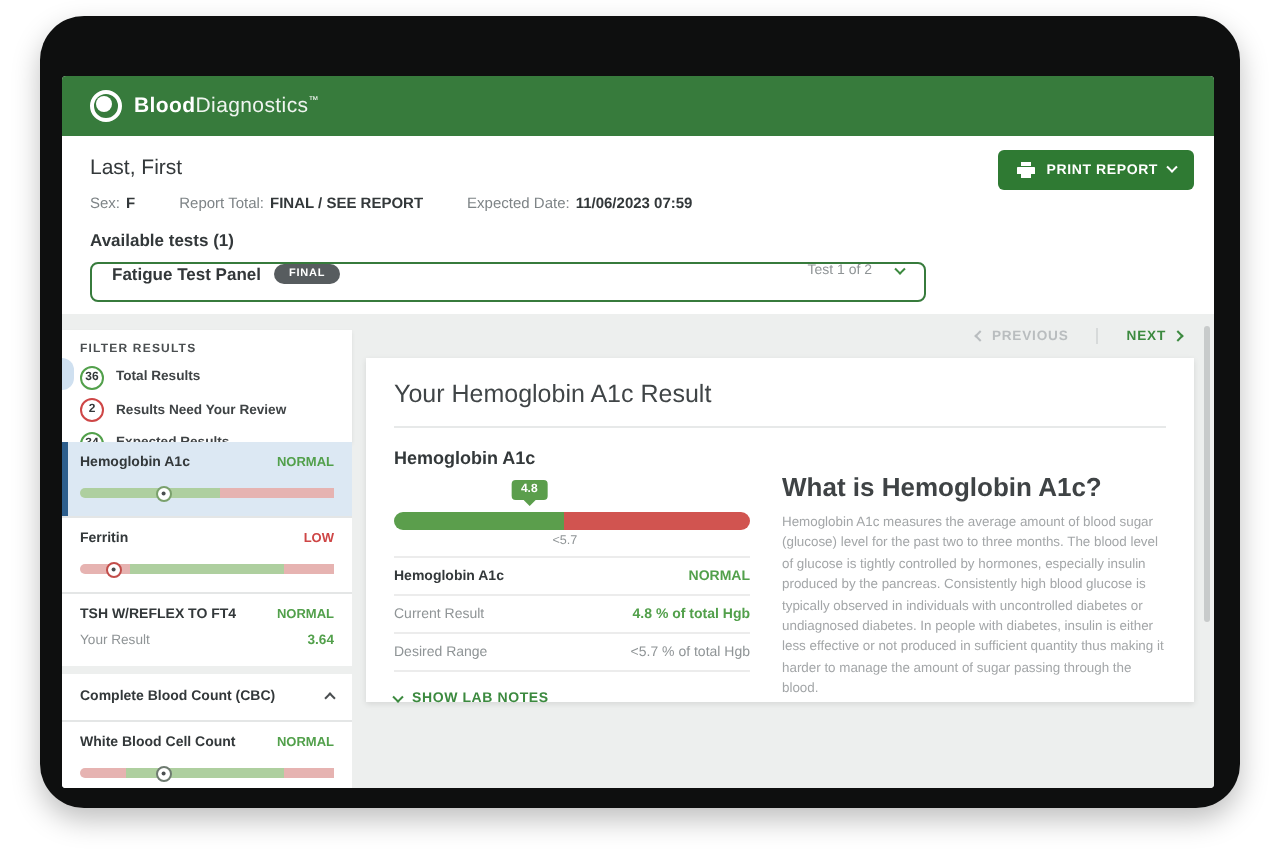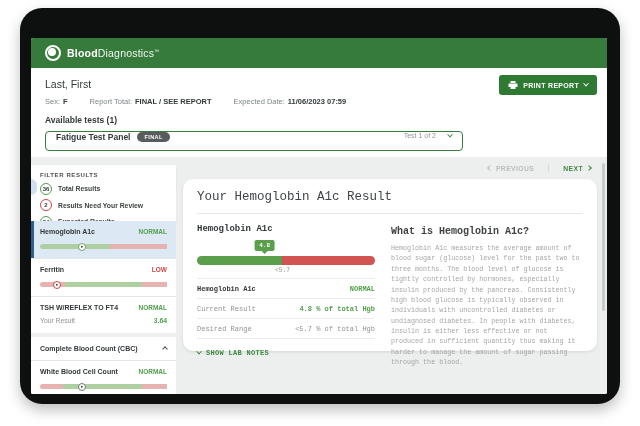--- a/index.html
+++ b/index.html
@@ -89,21 +89,21 @@
   .main { position:absolute; left:152px; top:0; width:414px; }
   .top-nav { display:flex; justify-content:flex-end; align-items:center; gap:14px; padding:7px 6px 0 0; }
   .nav-prev { font-size:6.8px; font-weight:bold; color:#b9bdbf; letter-spacing:.4px; cursor:default;
               display:flex; align-items:center; gap:4px; }
   .nav-next { font-size:6.8px; font-weight:bold; color:#3c8a3f; letter-spacing:.4px; cursor:pointer;
               display:flex; align-items:center; gap:4px; }
   .nav-sep { width:1px; height:8px; background:#d7dada; }
   .chev-l { display:inline-block; width:4px; height:4px; border-left:1.4px solid currentColor; border-bottom:1.4px solid currentColor; transform:rotate(45deg); }
   .chev-r { display:inline-block; width:4px; height:4px; border-right:1.4px solid currentColor; border-top:1.4px solid currentColor; transform:rotate(45deg); }
 
-  .card { background:#fff; border-radius:10px; box-shadow:0 1px 3px rgba(0,0,0,.1);font-family:Liberation Mono, monospace; }
+  .card { background:#fff; border-radius:0; box-shadow:0 1px 3px rgba(0,0,0,.1); }
   .result-card { margin-top:7px; padding:11px 14px 10px 14px; height:172px; }
   .card-title { font-size:12.5px; color:#404547; font-weight:500; }
   .card-divider { height:1px; background:#e7e9e9; margin:9px 0 10px 0; }
   .cols { display:flex; gap:16px; }
   .col-left { flex:1; }
   .col-right { width:192px; }
   .test-sub { font-size:9px; font-weight:bold; color:#33383a; }
 
   
   .gauge-wrap { position:relative; margin-top:22px; }
@@ -120,21 +120,21 @@
   .result-table { margin-top:13px; }
   .r-row { display:flex; justify-content:space-between; padding:5.5px 0; border-bottom:1px solid #ececec; }
   .r-row:first-child { border-top:1px solid #ececec; }
   .r-label { font-size:7px; color:#8f9496; }
   .r-label.strong { font-weight:bold; color:#33383a; }
   .r-value { font-size:7px; font-weight:bold; }
   .v-green { color:#52a04b; } .v-gray { color:#8f9496; font-weight:normal; }
   .lab-notes { display:flex; align-items:center; gap:5px; margin-top:10px; color:#3c8a3f;
                font-size:7px; font-weight:bold; letter-spacing:.3px; cursor:pointer; }
 
-  .info-title { font-size:10px; font-weight:bold; color:#3f4345; margin-top:2px; }
+  .info-title { font-size:13px; font-weight:bold; color:#3f4345; margin-top:12px; }
   .info-body { margin-top:6px; font-size:6.7px; line-height:1.55; color:#a3a6a8; }
 
   .add-card { margin-top:8px; padding:12px 14px; height:44px; display:flex; justify-content:space-between; align-items:center; }
   .add-title { font-size:12.5px; color:#404547; font-weight:500; }
   .add-pager { display:flex; align-items:center; gap:8px; color:#9aa0a2; }
   .pager-count { font-size:6.8px; }
   .pager-prev { color:#c2c6c7; cursor:default; }
   .pager-next { color:#55585a; cursor:pointer; }
   .pager-sep { width:1px; height:8px; background:#dcdfdf; }
 

